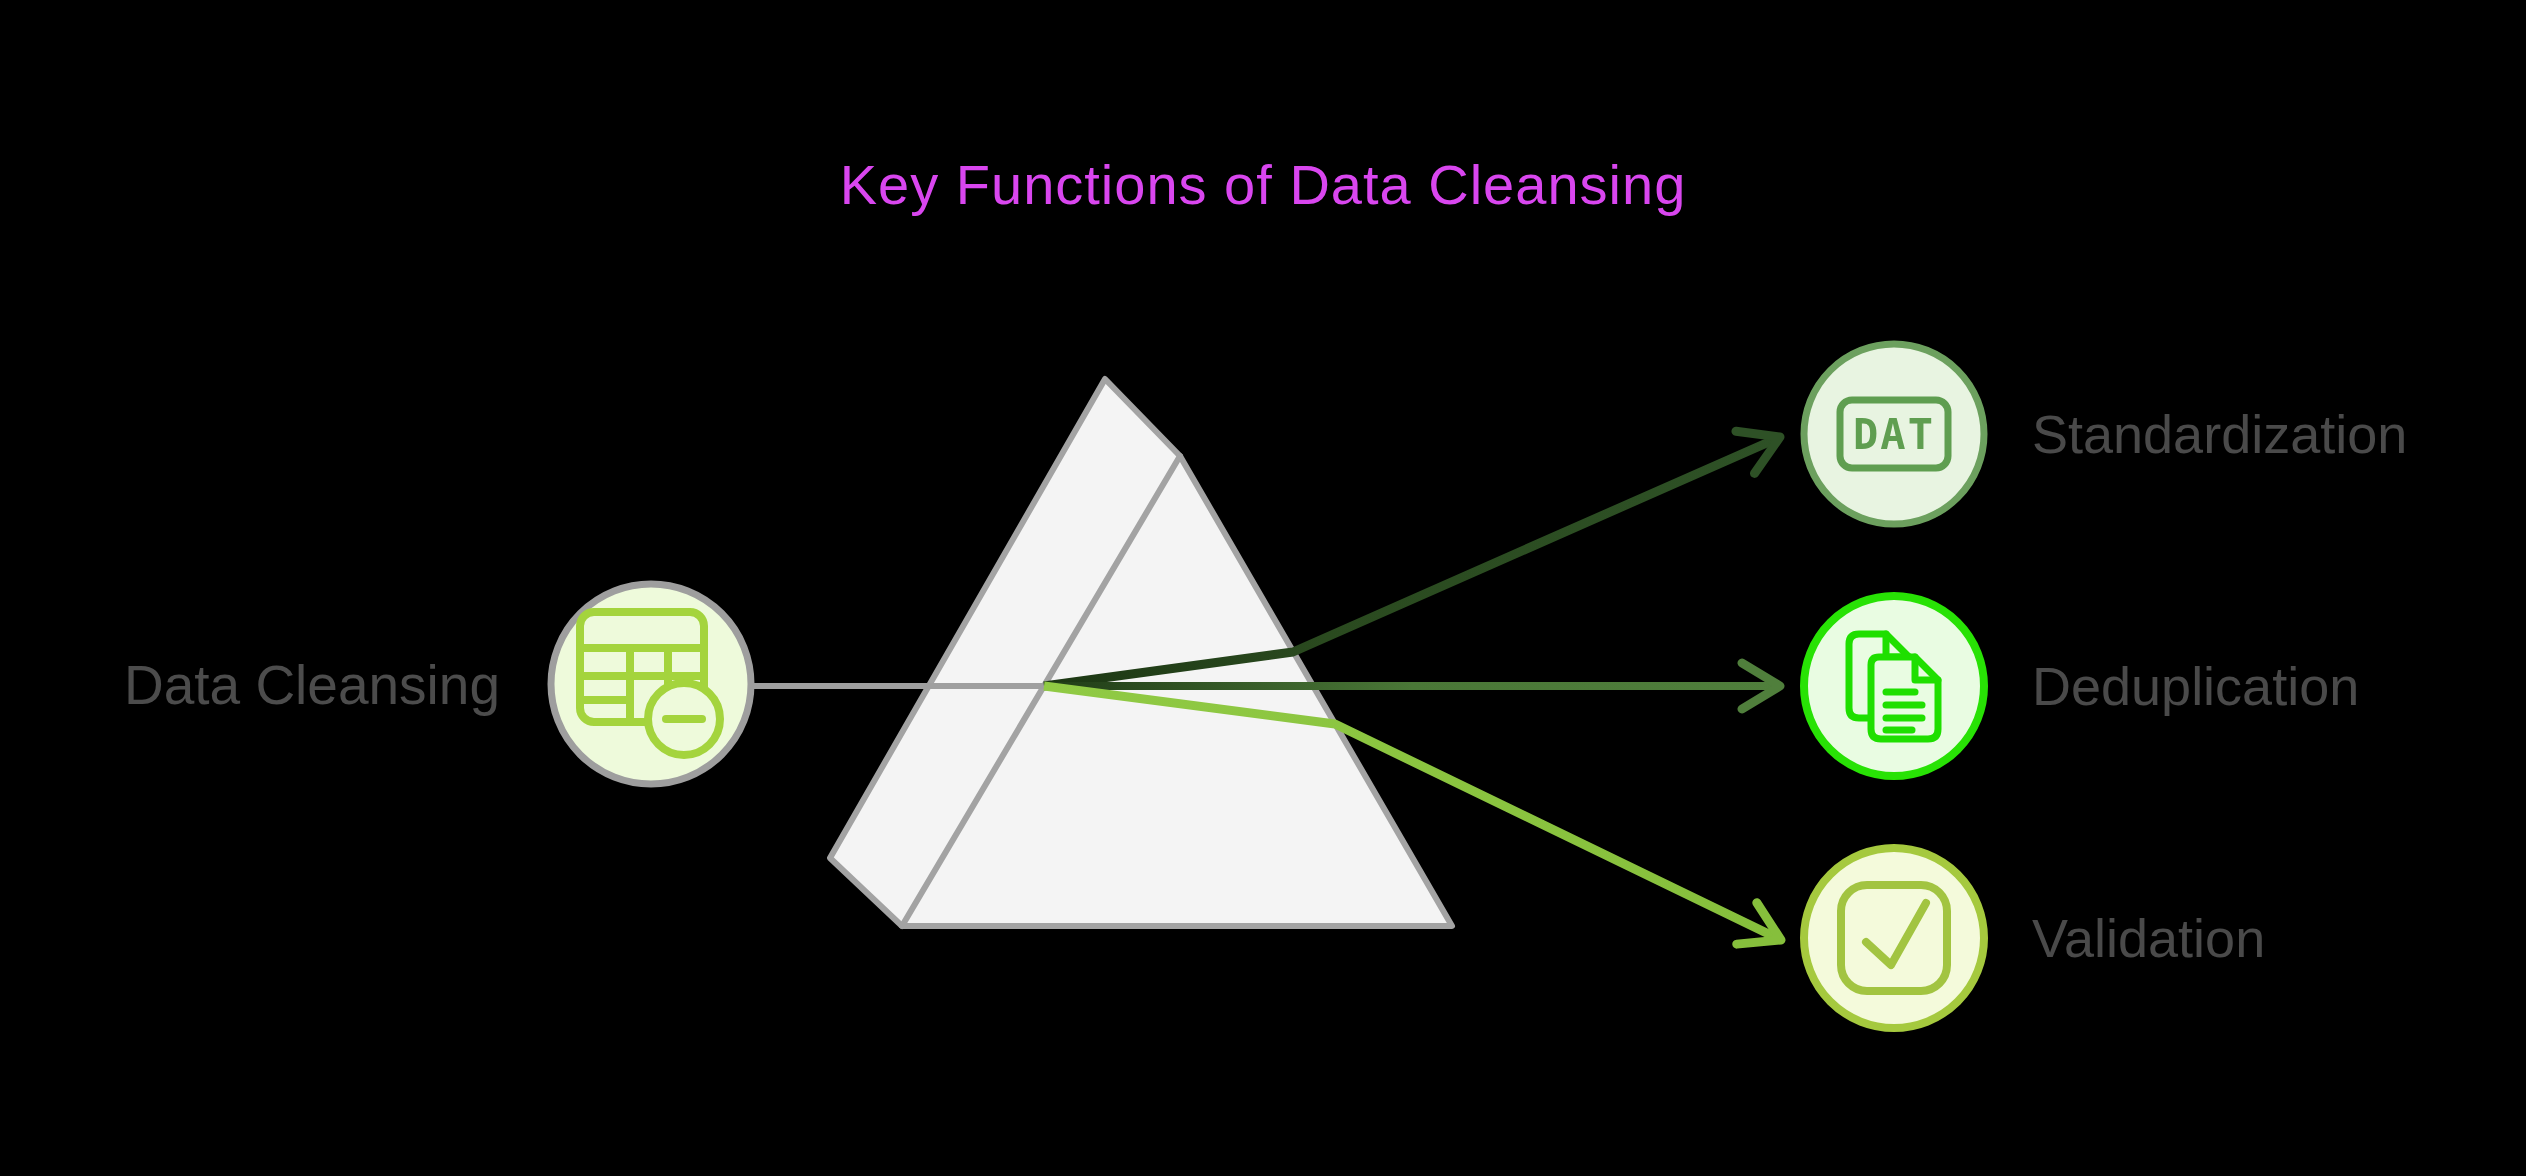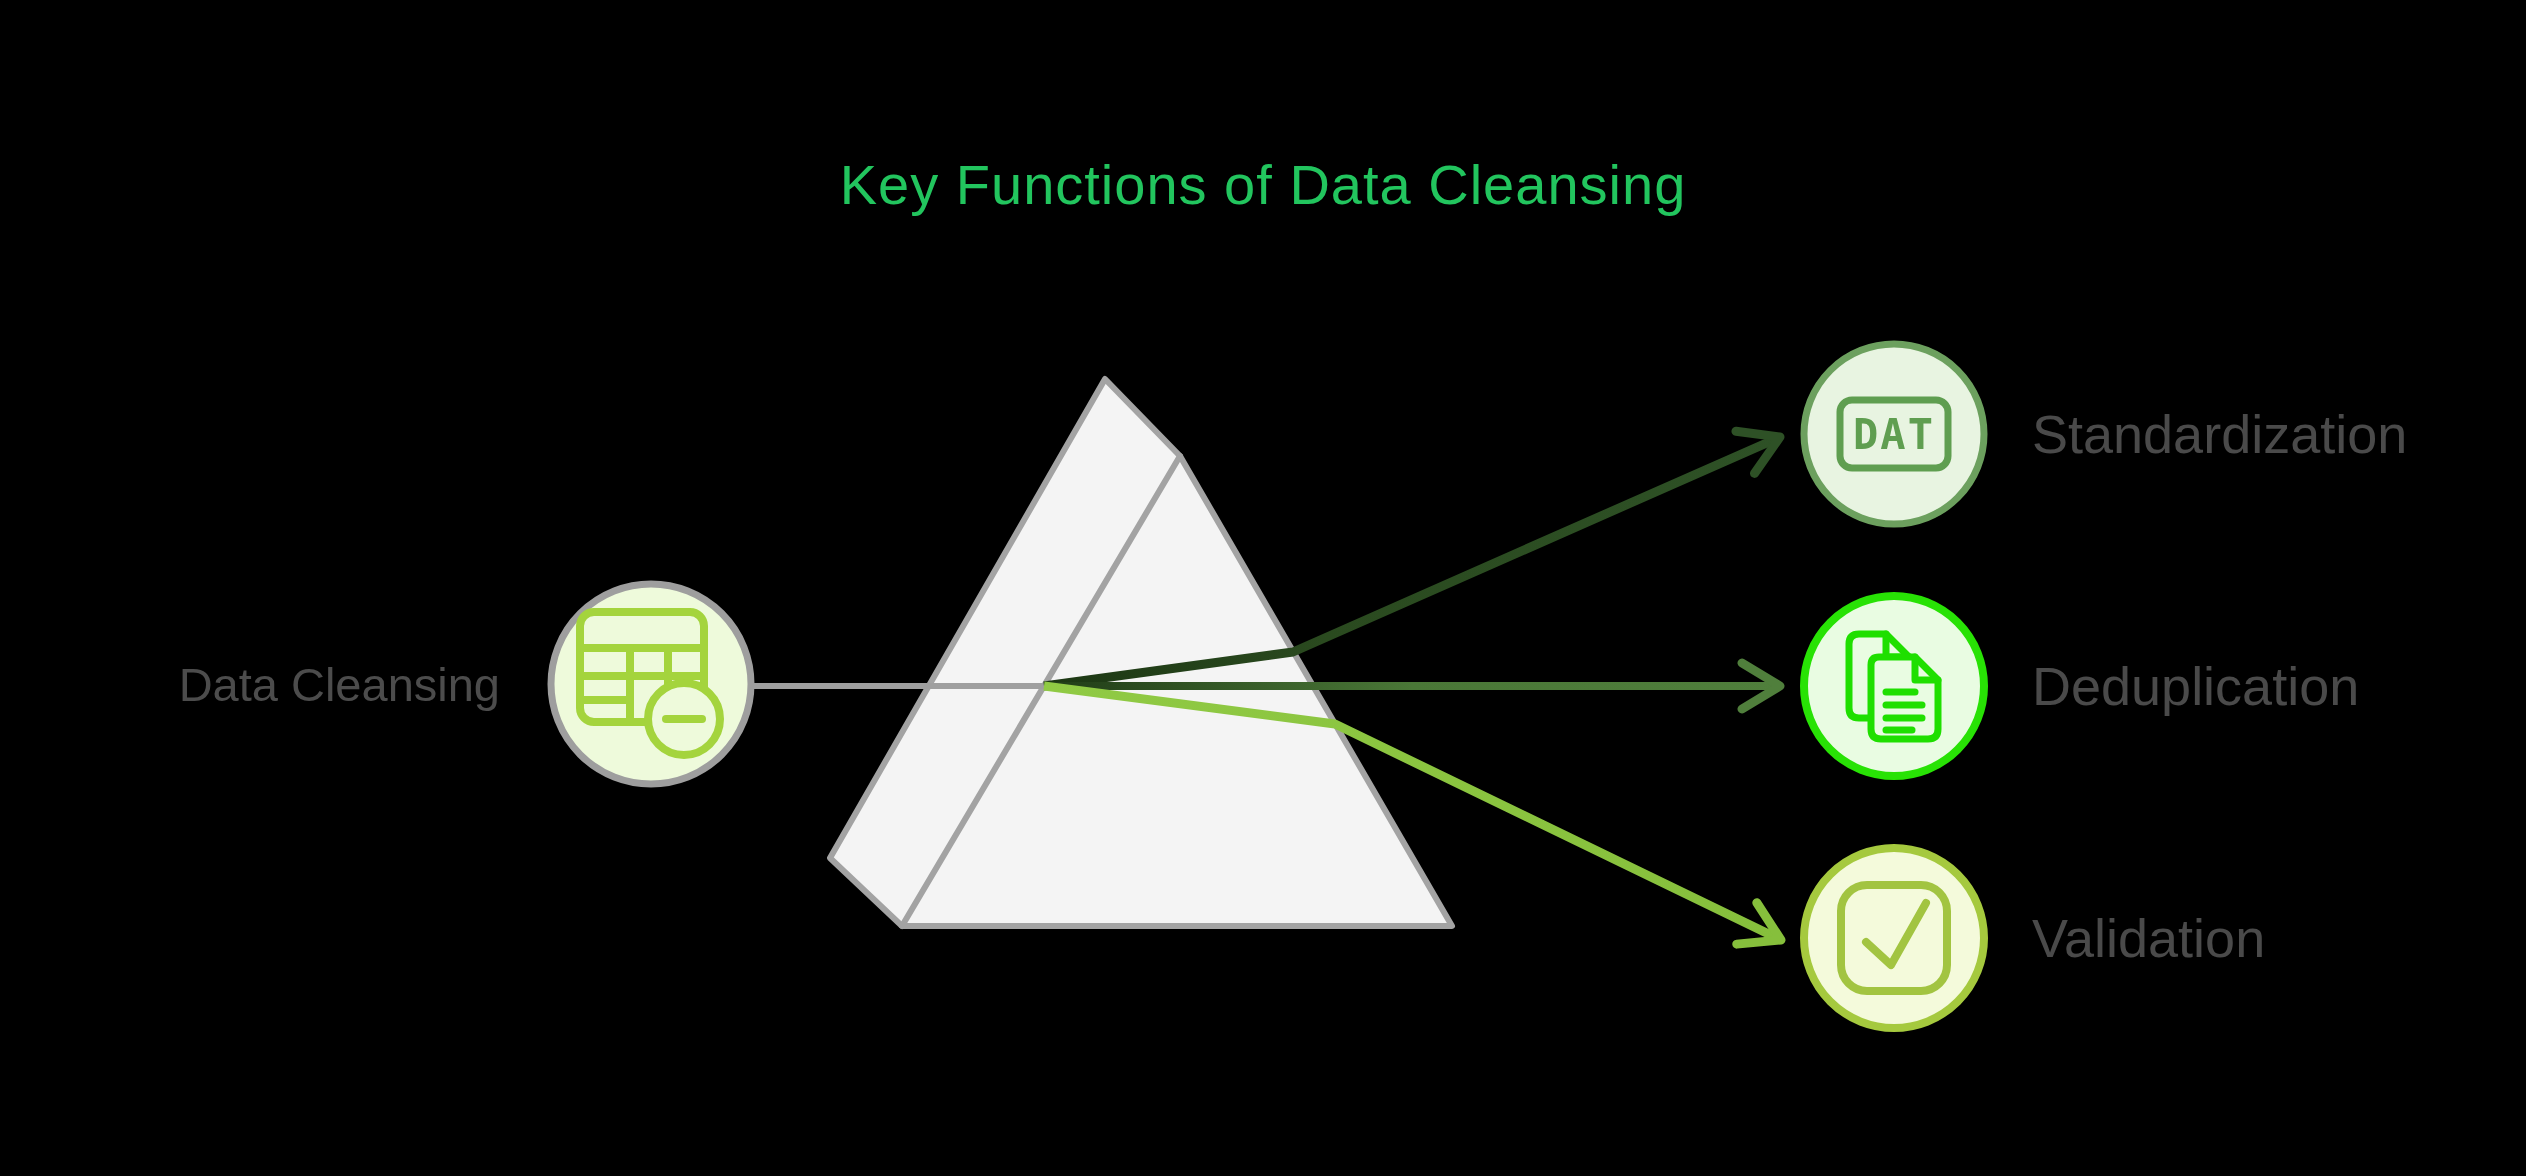--- a/index.html
+++ b/index.html
@@ -7,26 +7,26 @@
     position:relative;
     width:2526px;height:1176px;
     background:#000000;
     overflow:hidden;
     font-family:"Liberation Sans", sans-serif;
   }
   .stage svg{position:absolute;left:0;top:0;}
   .diagram-title{
     position:absolute;left:0;top:152px;width:2526px;
     text-align:center;
-    font-size:56px;color:#22c55e;letter-spacing:1px;
+    font-size:56px;color:#d946ef;letter-spacing:1px;
   }
   .input-label{
     position:absolute;left:0;top:652px;width:500px;
     text-align:right;
-    font-size:47px;line-height:66px;color:#4c4c4c;
+    font-size:55px;line-height:66px;color:#4c4c4c;
   }
   .out-label{
     position:absolute;left:2032px;width:560px;
     text-align:left;
     font-size:54px;line-height:66px;color:#4a4a4a;
   }
   .out-label.std{top:401px;}
   .out-label.dedup{top:653px;}
   .out-label.valid{top:905px;}
   .dat-text{

